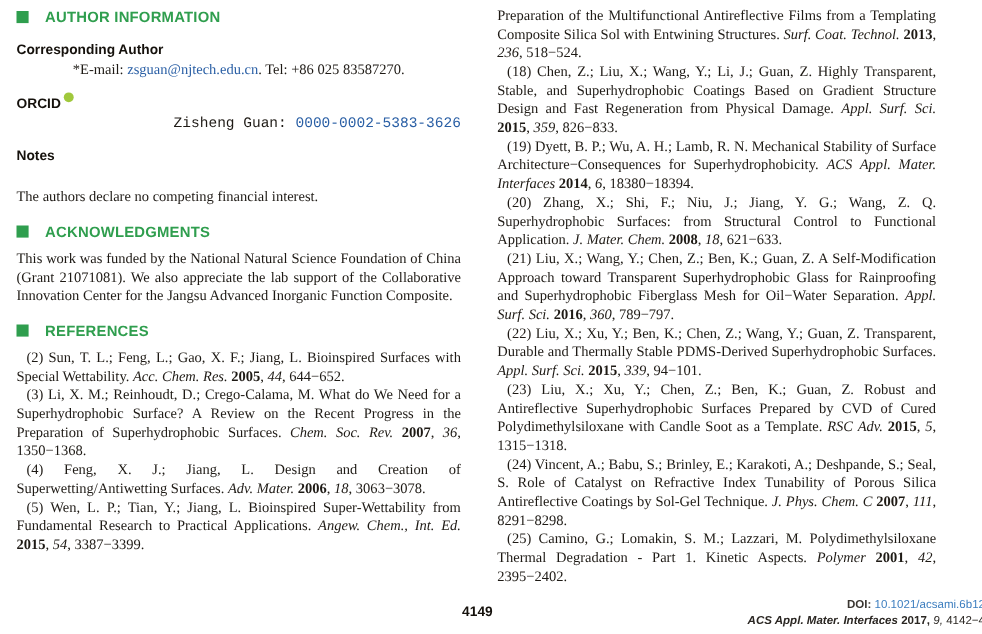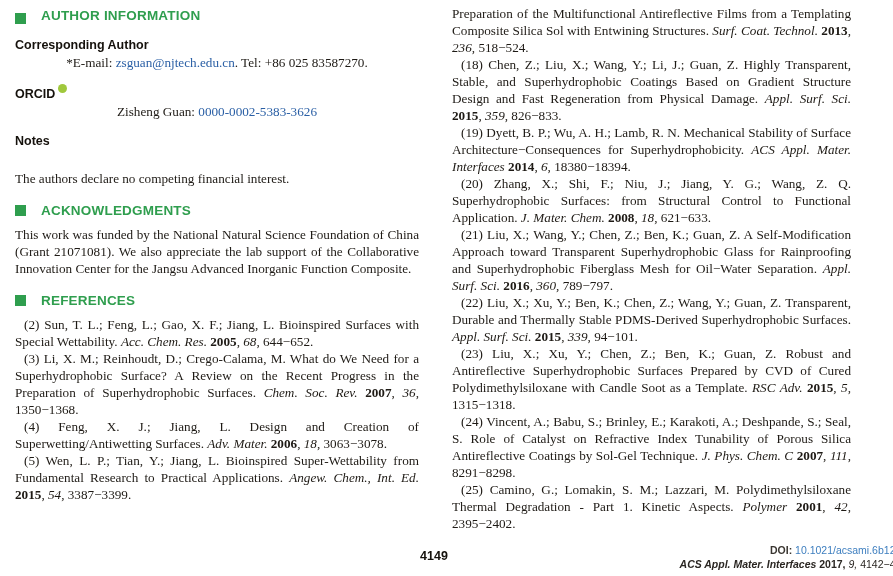--- a/index.html
+++ b/index.html
@@ -15,21 +15,21 @@
   .ref{text-indent:9px;}
   .refcont{text-indent:0;}
   .it{font-style:italic;}
   .bd{font-weight:bold;}
   .lnk{color:#2a5fa5;}
   .sec-heading{
     font-family:"Liberation Sans", sans-serif;font-weight:bold;font-size:13.5px;
     color:#2f9e4e;margin:15px 0 7px 0;display:flex;align-items:center;gap:15px;
     letter-spacing:0.2px;
   }
-  .sec-heading.first{margin-top:2px;align-items:flex-end;}
+  .sec-heading.first{margin-top:2px;}
   .sq{width:11px;height:11px;background:#2f9e4e;display:inline-block;flex:0 0 auto;}
   .sub-heading{
     font-family:"Liberation Sans", sans-serif;font-weight:bold;font-size:12.5px;
     color:#15110c;margin-top:13px;line-height:17px;
   }
   .orcid-icon{
     display:inline-block;width:9px;height:9px;border-radius:50%;
     background:#a0c83c;margin-left:3px;vertical-align:super;
     font-size:5px;color:#fff;text-align:center;line-height:9px;
     font-family:"Liberation Sans", sans-serif;
@@ -54,33 +54,33 @@
 <div class="page">
 
   <div class="col col-left">
       <div class="sec-heading first">
         <span class="sq"></span>
         <span>AUTHOR INFORMATION</span>
       </div>
       <div class="sub-heading"><span>Corresponding Author</span></div>
       <p class="para" style="text-align: center;"><span>*E-mail: </span><span class="lnk">zsguan@njtech.edu.cn</span><span>. Tel: +86 025 83587270.</span></p>
       <div class="sub-heading"><span>ORCID</span><span class="orcid-icon"></span></div>
-      <p class="para" style="text-align: center;"><span>Zisheng Guan: </span><span class="lnk">0000-0002-5383-3626</span></p>
+      <p class="para" style="text-align: right; font-family: Liberation Mono, monospace;"><span>Zisheng Guan: </span><span class="lnk">0000-0002-5383-3626</span></p>
       <div class="sub-heading"><span>Notes</span></div>
       <p class="para" style="text-align: left; margin-top: 20px;"><span>The authors declare no competing financial interest.</span></p>
       <div class="sec-heading">
         <span class="sq"></span>
         <span>ACKNOWLEDGMENTS</span>
       </div>
       <p class="para"><span>This work was funded by the National Natural Science Foundation of China (Grant 21071081). We also appreciate the lab support of the Collaborative Innovation Center for the Jangsu Advanced Inorganic Function Composite.</span></p>
       <div class="sec-heading">
         <span class="sq"></span>
         <span>REFERENCES</span>
       </div>
-      <p class="ref"><span>(2) Sun, T. L.; Feng, L.; Gao, X. F.; Jiang, L. Bioinspired Surfaces with Special Wettability. </span><span class="it">Acc. Chem. Res. </span><span class="bd">2005</span><span>, </span><span class="it">68</span><span>, 644−652.</span></p>
+      <p class="ref"><span>(2) Sun, T. L.; Feng, L.; Gao, X. F.; Jiang, L. Bioinspired Surfaces with Special Wettability. </span><span class="it">Acc. Chem. Res. </span><span class="bd">2005</span><span>, </span><span class="it">44</span><span>, 644−652.</span></p>
       <p class="ref"><span>(3) Li, X. M.; Reinhoudt, D.; Crego-Calama, M. What do We Need for a Superhydrophobic Surface? A Review on the Recent Progress in the Preparation of Superhydrophobic Surfaces. </span><span class="it">Chem. Soc. Rev. </span><span class="bd">2007</span><span>, </span><span class="it">36</span><span>, 1350−1368.</span></p>
       <p class="ref"><span>(4) Feng, X. J.; Jiang, L. Design and Creation of Superwetting/Antiwetting Surfaces. </span><span class="it">Adv. Mater. </span><span class="bd">2006</span><span>, </span><span class="it">18</span><span>, 3063−3078.</span></p>
       <p class="ref"><span>(5) Wen, L. P.; Tian, Y.; Jiang, L. Bioinspired Super-Wettability from Fundamental Research to Practical Applications. </span><span class="it">Angew. Chem., Int. Ed. </span><span class="bd">2015</span><span>, </span><span class="it">54</span><span>, 3387−3399.</span></p>
     </div>
   <div class="col col-right">
       <p class="refcont"><span>Preparation of the Multifunctional Antireflective Films from a Templating Composite Silica Sol with Entwining Structures. </span><span class="it">Surf. Coat. Technol. </span><span class="bd">2013</span><span>, </span><span class="it">236</span><span>, 518−524.</span></p>
       <p class="ref"><span>(18) Chen, Z.; Liu, X.; Wang, Y.; Li, J.; Guan, Z. Highly Transparent, Stable, and Superhydrophobic Coatings Based on Gradient Structure Design and Fast Regeneration from Physical Damage. </span><span class="it">Appl. Surf. Sci. </span><span class="bd">2015</span><span>, </span><span class="it">359</span><span>, 826−833.</span></p>
       <p class="ref"><span>(19) Dyett, B. P.; Wu, A. H.; Lamb, R. N. Mechanical Stability of Surface Architecture−Consequences for Superhydrophobicity. </span><span class="it">ACS Appl. Mater. Interfaces </span><span class="bd">2014</span><span>, </span><span class="it">6</span><span>, 18380−18394.</span></p>
       <p class="ref"><span>(20) Zhang, X.; Shi, F.; Niu, J.; Jiang, Y. G.; Wang, Z. Q. Superhydrophobic Surfaces: from Structural Control to Functional Application. </span><span class="it">J. Mater. Chem. </span><span class="bd">2008</span><span>, </span><span class="it">18</span><span>, 621−633.</span></p>
       <p class="ref"><span>(21) Liu, X.; Wang, Y.; Chen, Z.; Ben, K.; Guan, Z. A Self-Modification Approach toward Transparent Superhydrophobic Glass for Rainproofing and Superhydrophobic Fiberglass Mesh for Oil−Water Separation. </span><span class="it">Appl. Surf. Sci. </span><span class="bd">2016</span><span>, </span><span class="it">360</span><span>, 789−797.</span></p>

